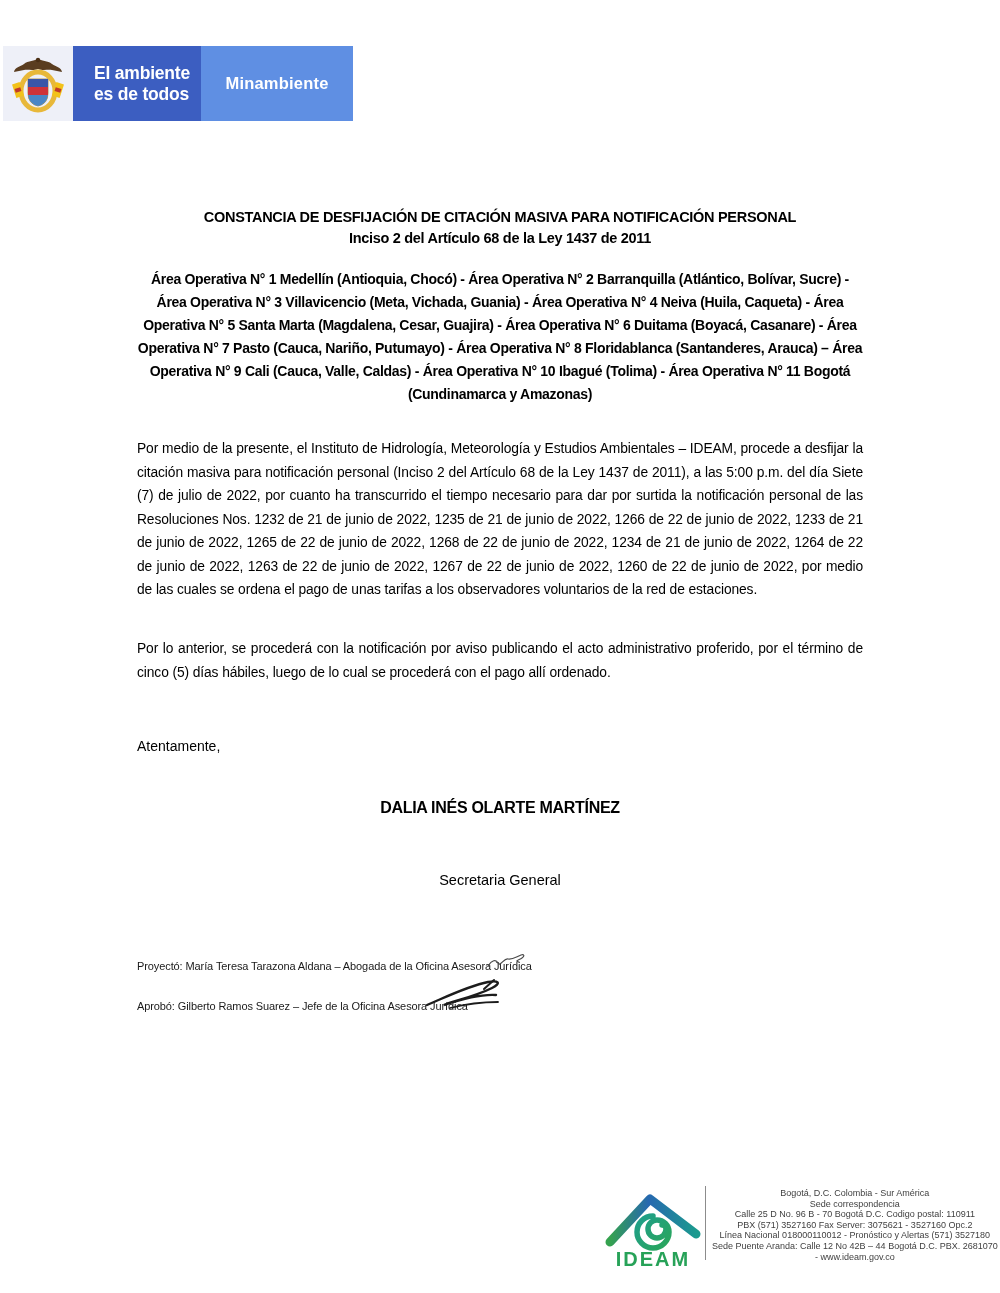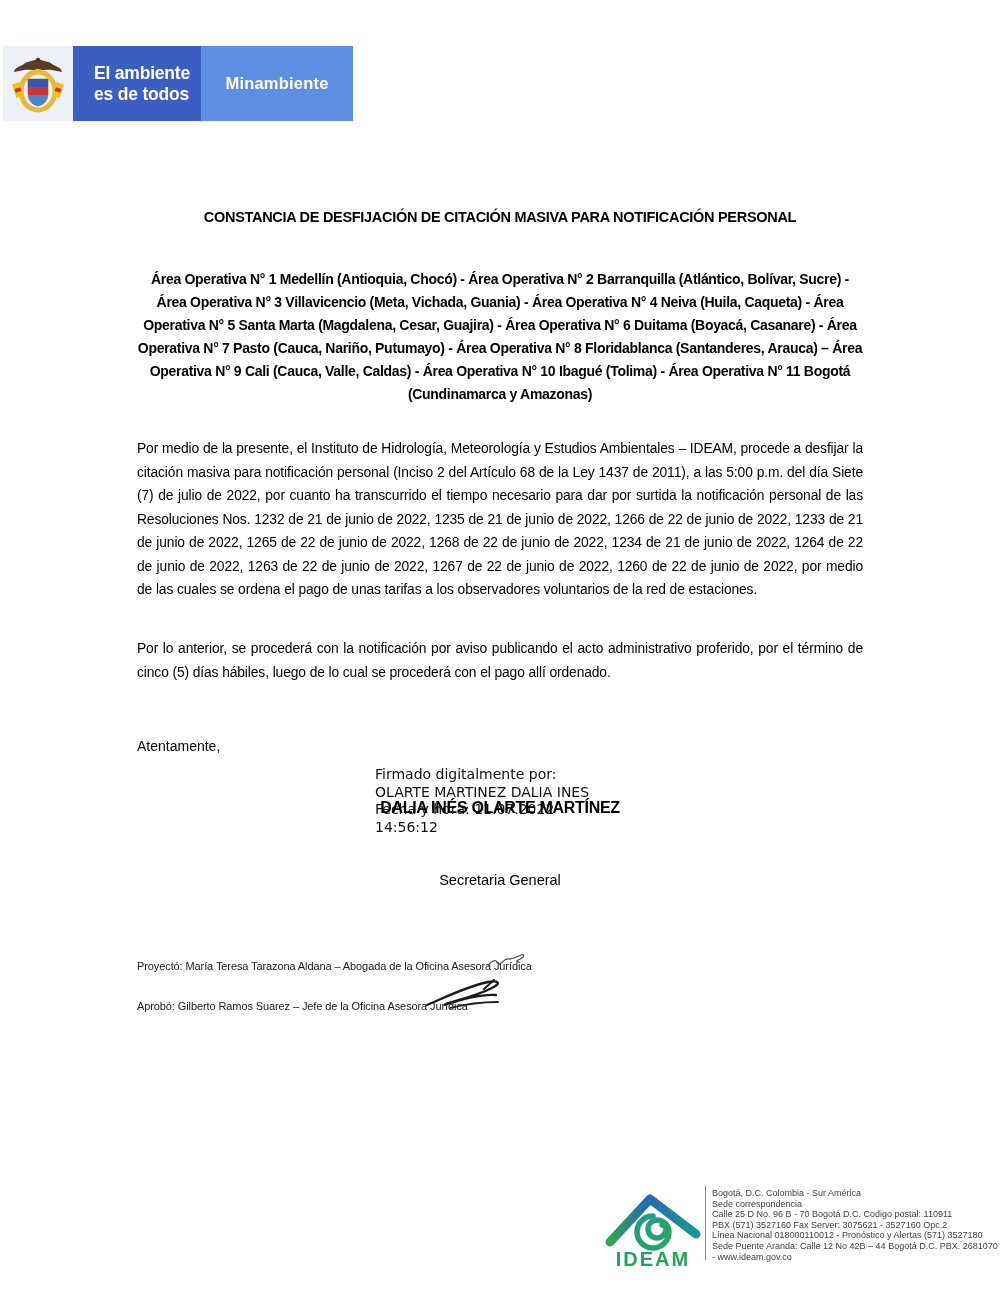--- a/index.html
+++ b/index.html
@@ -133,21 +133,21 @@
     background: #8c8c8c;
   }
   .footer-address {
     position: absolute;
     left: 712px; top: 1188px;
     font-size: 9px;
     line-height: 10.6px;
     color: #3f3f3f;
     letter-spacing: 0;
   }
-  .footer-address div { white-space: nowrap; }
+  .footer-address div { white-space: nowrap; text-align: center; }
 </style>
 </head>
 <body>
 
 <div class="page">
 
   <div class="gov-header">
     <div class="crest-box">
       <svg width="56" height="62" viewBox="0 0 56 62">
 
@@ -171,34 +171,29 @@
       <div>El ambiente</div>
       <div>es de todos</div>
     </div>
     <div class="brand-light">
       <span>Minambiente</span>
     </div>
   </div>
 
   <div class="col doc-title">
     <div>CONSTANCIA DE DESFIJACIÓN DE CITACIÓN MASIVA PARA NOTIFICACIÓN PERSONAL</div>
+    <div>Inciso 2 del Artículo 68 de la Ley 1437 de 2011</div>
   </div>
 
   <div class="col areas">Área Operativa N° 1 Medellín (Antioquia, Chocó) - Área Operativa N° 2 Barranquilla (Atlántico, Bolívar, Sucre) - Área Operativa N° 3 Villavicencio (Meta, Vichada, Guania) - Área Operativa N° 4 Neiva (Huila, Caqueta) - Área Operativa N° 5 Santa Marta (Magdalena, Cesar, Guajira) - Área Operativa N° 6 Duitama (Boyacá, Casanare) - Área Operativa N° 7 Pasto (Cauca, Nariño, Putumayo)  - Área Operativa N° 8 Floridablanca (Santanderes, Arauca) – Área Operativa N° 9 Cali (Cauca, Valle, Caldas) - Área Operativa N° 10 Ibagué (Tolima) - Área Operativa N° 11 Bogotá (Cundinamarca y Amazonas)</div>
 
   <div class="col body-p1">Por medio de la presente, el Instituto de Hidrología, Meteorología y Estudios Ambientales – IDEAM, procede a desfijar la citación masiva para notificación personal (Inciso 2 del Artículo 68 de la Ley 1437 de 2011), a las 5:00 p.m. del día Siete (7) de julio de 2022, por cuanto ha transcurrido el tiempo necesario para dar por surtida la notificación personal de las Resoluciones Nos. 1232 de 21 de junio de 2022, 1235 de 21 de junio de 2022, 1266 de 22 de junio de 2022, 1233 de 21 de junio de 2022, 1265 de 22 de junio de 2022, 1268 de 22 de junio de 2022, 1234 de 21 de junio de 2022, 1264 de 22 de junio de 2022, 1263 de 22 de junio de 2022, 1267 de 22 de junio de 2022, 1260 de 22 de junio de 2022, por medio de las cuales se ordena el pago de unas tarifas a los observadores voluntarios de la red de estaciones.</div>
   <div class="col body-p2">Por lo anterior, se procederá con la notificación por aviso publicando el acto administrativo proferido, por el término de cinco (5) días hábiles, luego de lo cual se procederá con el pago allí ordenado.</div>
   <div class="col salutation">Atentamente,</div>
 
-  <div class="digital-sig">
-    <div>Firmado digitalmente por:</div>
-    <div>OLARTE MARTINEZ DALIA INES</div>
-    <div>Fecha y hora: 11.07.2022</div>
-    <div>14:56:12</div>
-  </div>
   <div class="col sig-name">DALIA INÉS OLARTE MARTÍNEZ</div>
   <div class="col sig-role">Secretaria General</div>
 
   <div class="credit credit-proyecto">Proyectó: María Teresa Tarazona Aldana – Abogada de la Oficina Asesora Jurídica</div>
   <svg class="scribble scribble-proyecto" width="40" height="20" viewBox="0 0 40 20">
     <path d="M2,13 c4,-6 8,-7 10,-3 c2,4 6,-5 10,-4 c4,1 8,-2 13,-4 c3,-1 4,1 1,3 c-3,2 -8,3 -3,4" fill="none" stroke="#4a4a4a" stroke-width="1.2" stroke-linecap="round"></path>
   </svg>
 
   <div class="credit credit-aprobo">Aprobó: Gilberto Ramos Suarez – Jefe de la Oficina Asesora Jurídica</div>
   <svg class="scribble scribble-aprobo" width="82" height="36" viewBox="0 0 82 36">

